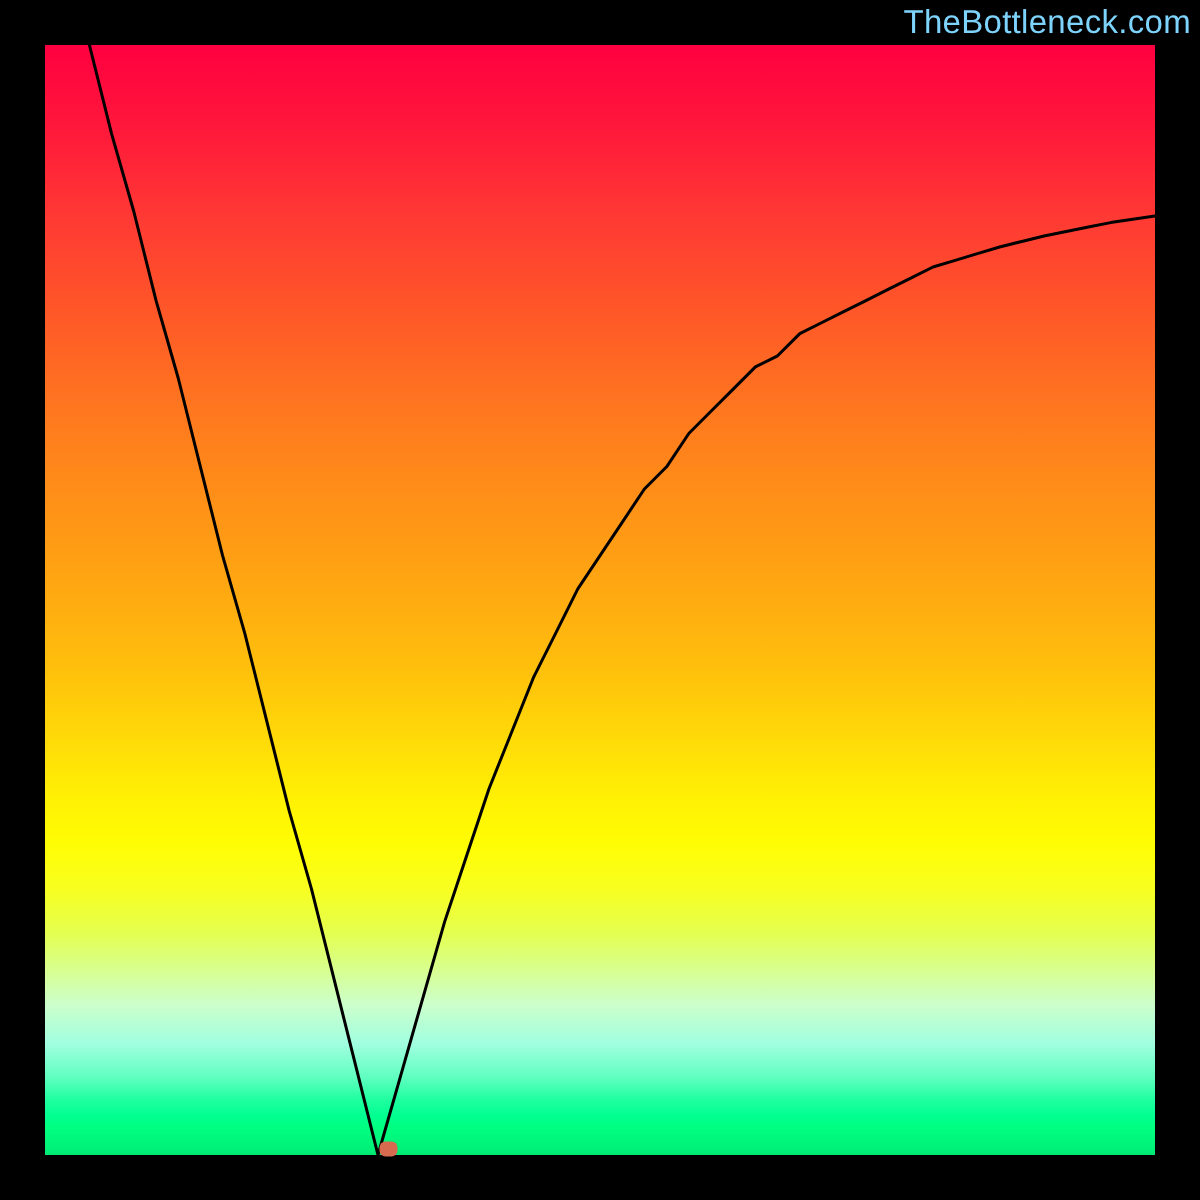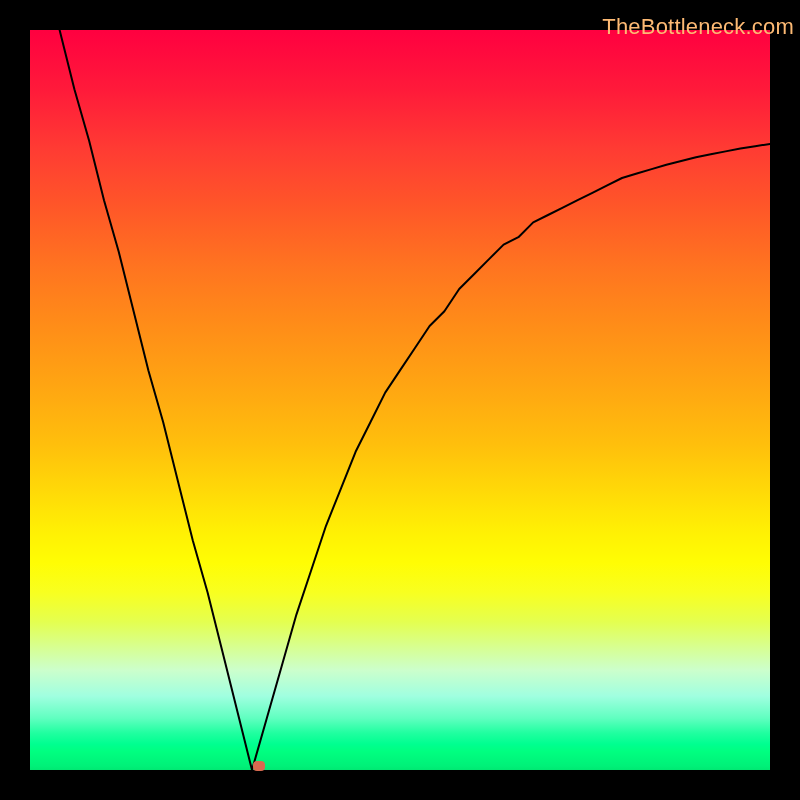--- a/index.html
+++ b/index.html
@@ -41,23 +41,23 @@
       #60ffc0 93%,
       #20ffa0 95%,
       #00ff90 96.5%,
       #00ff80 97.5%,
       #00f078 99.5%,
       #00e872 100%
     );
   }
   .watermark {
     position: absolute;
-    top: 14px;
+    top: 2px;
     right: 6px;
-    color: #fdba74;
+    color: #7dd3fc;
     font-size: 22px;
     font-weight: 500;
     letter-spacing: 0.2px;
   }
   .curve-svg {
     position: absolute;
     left: 0;
     top: 0;
     width: 740px;
     height: 740px;

